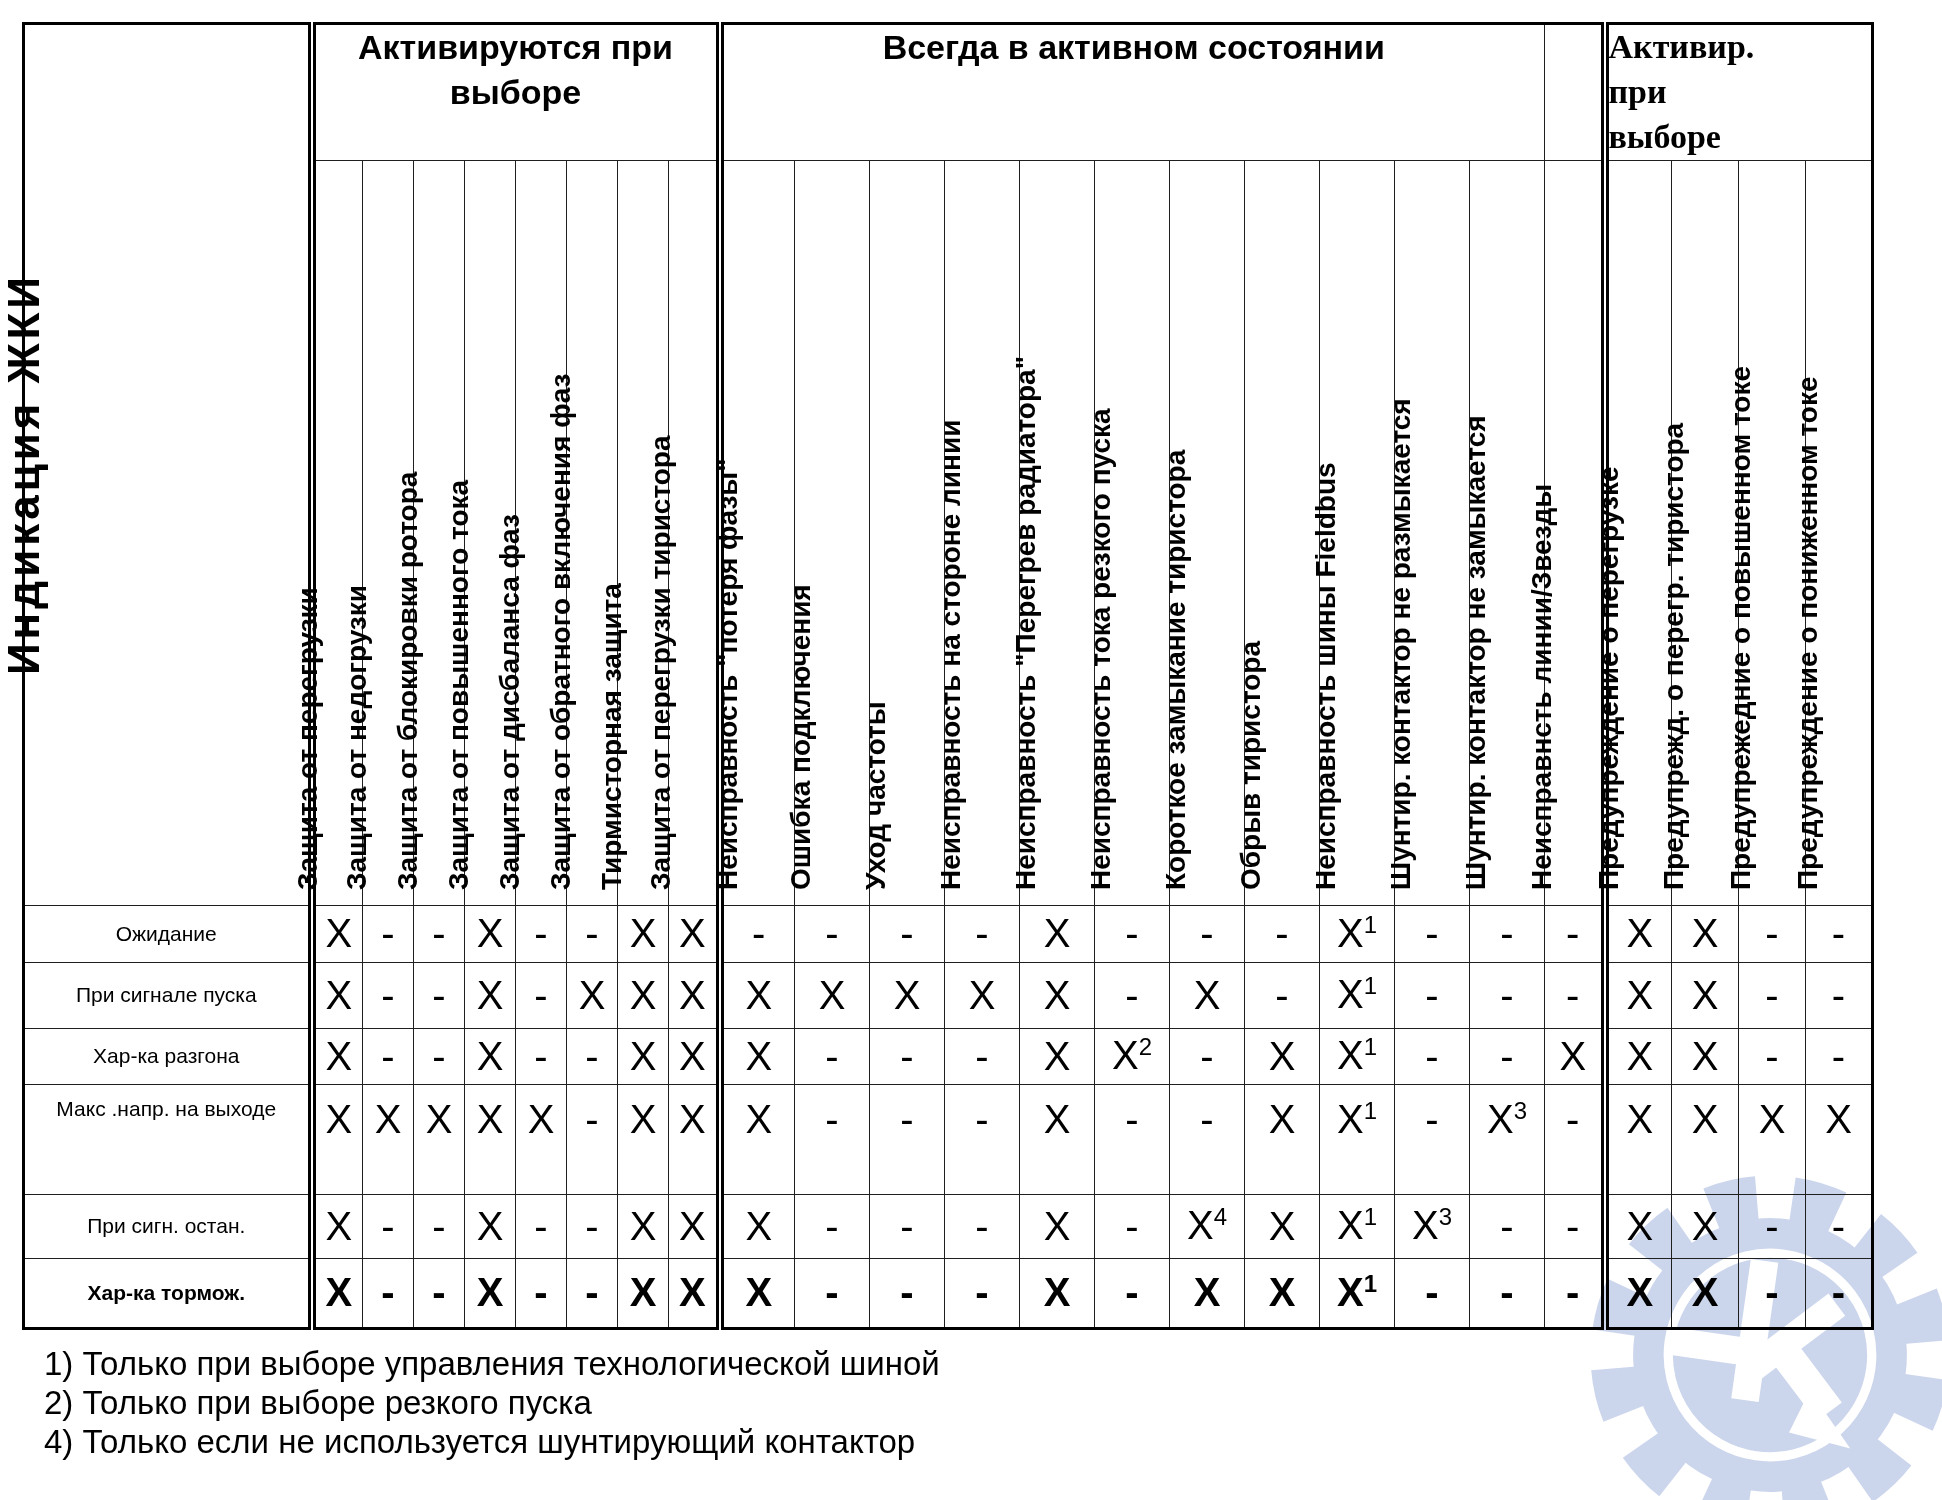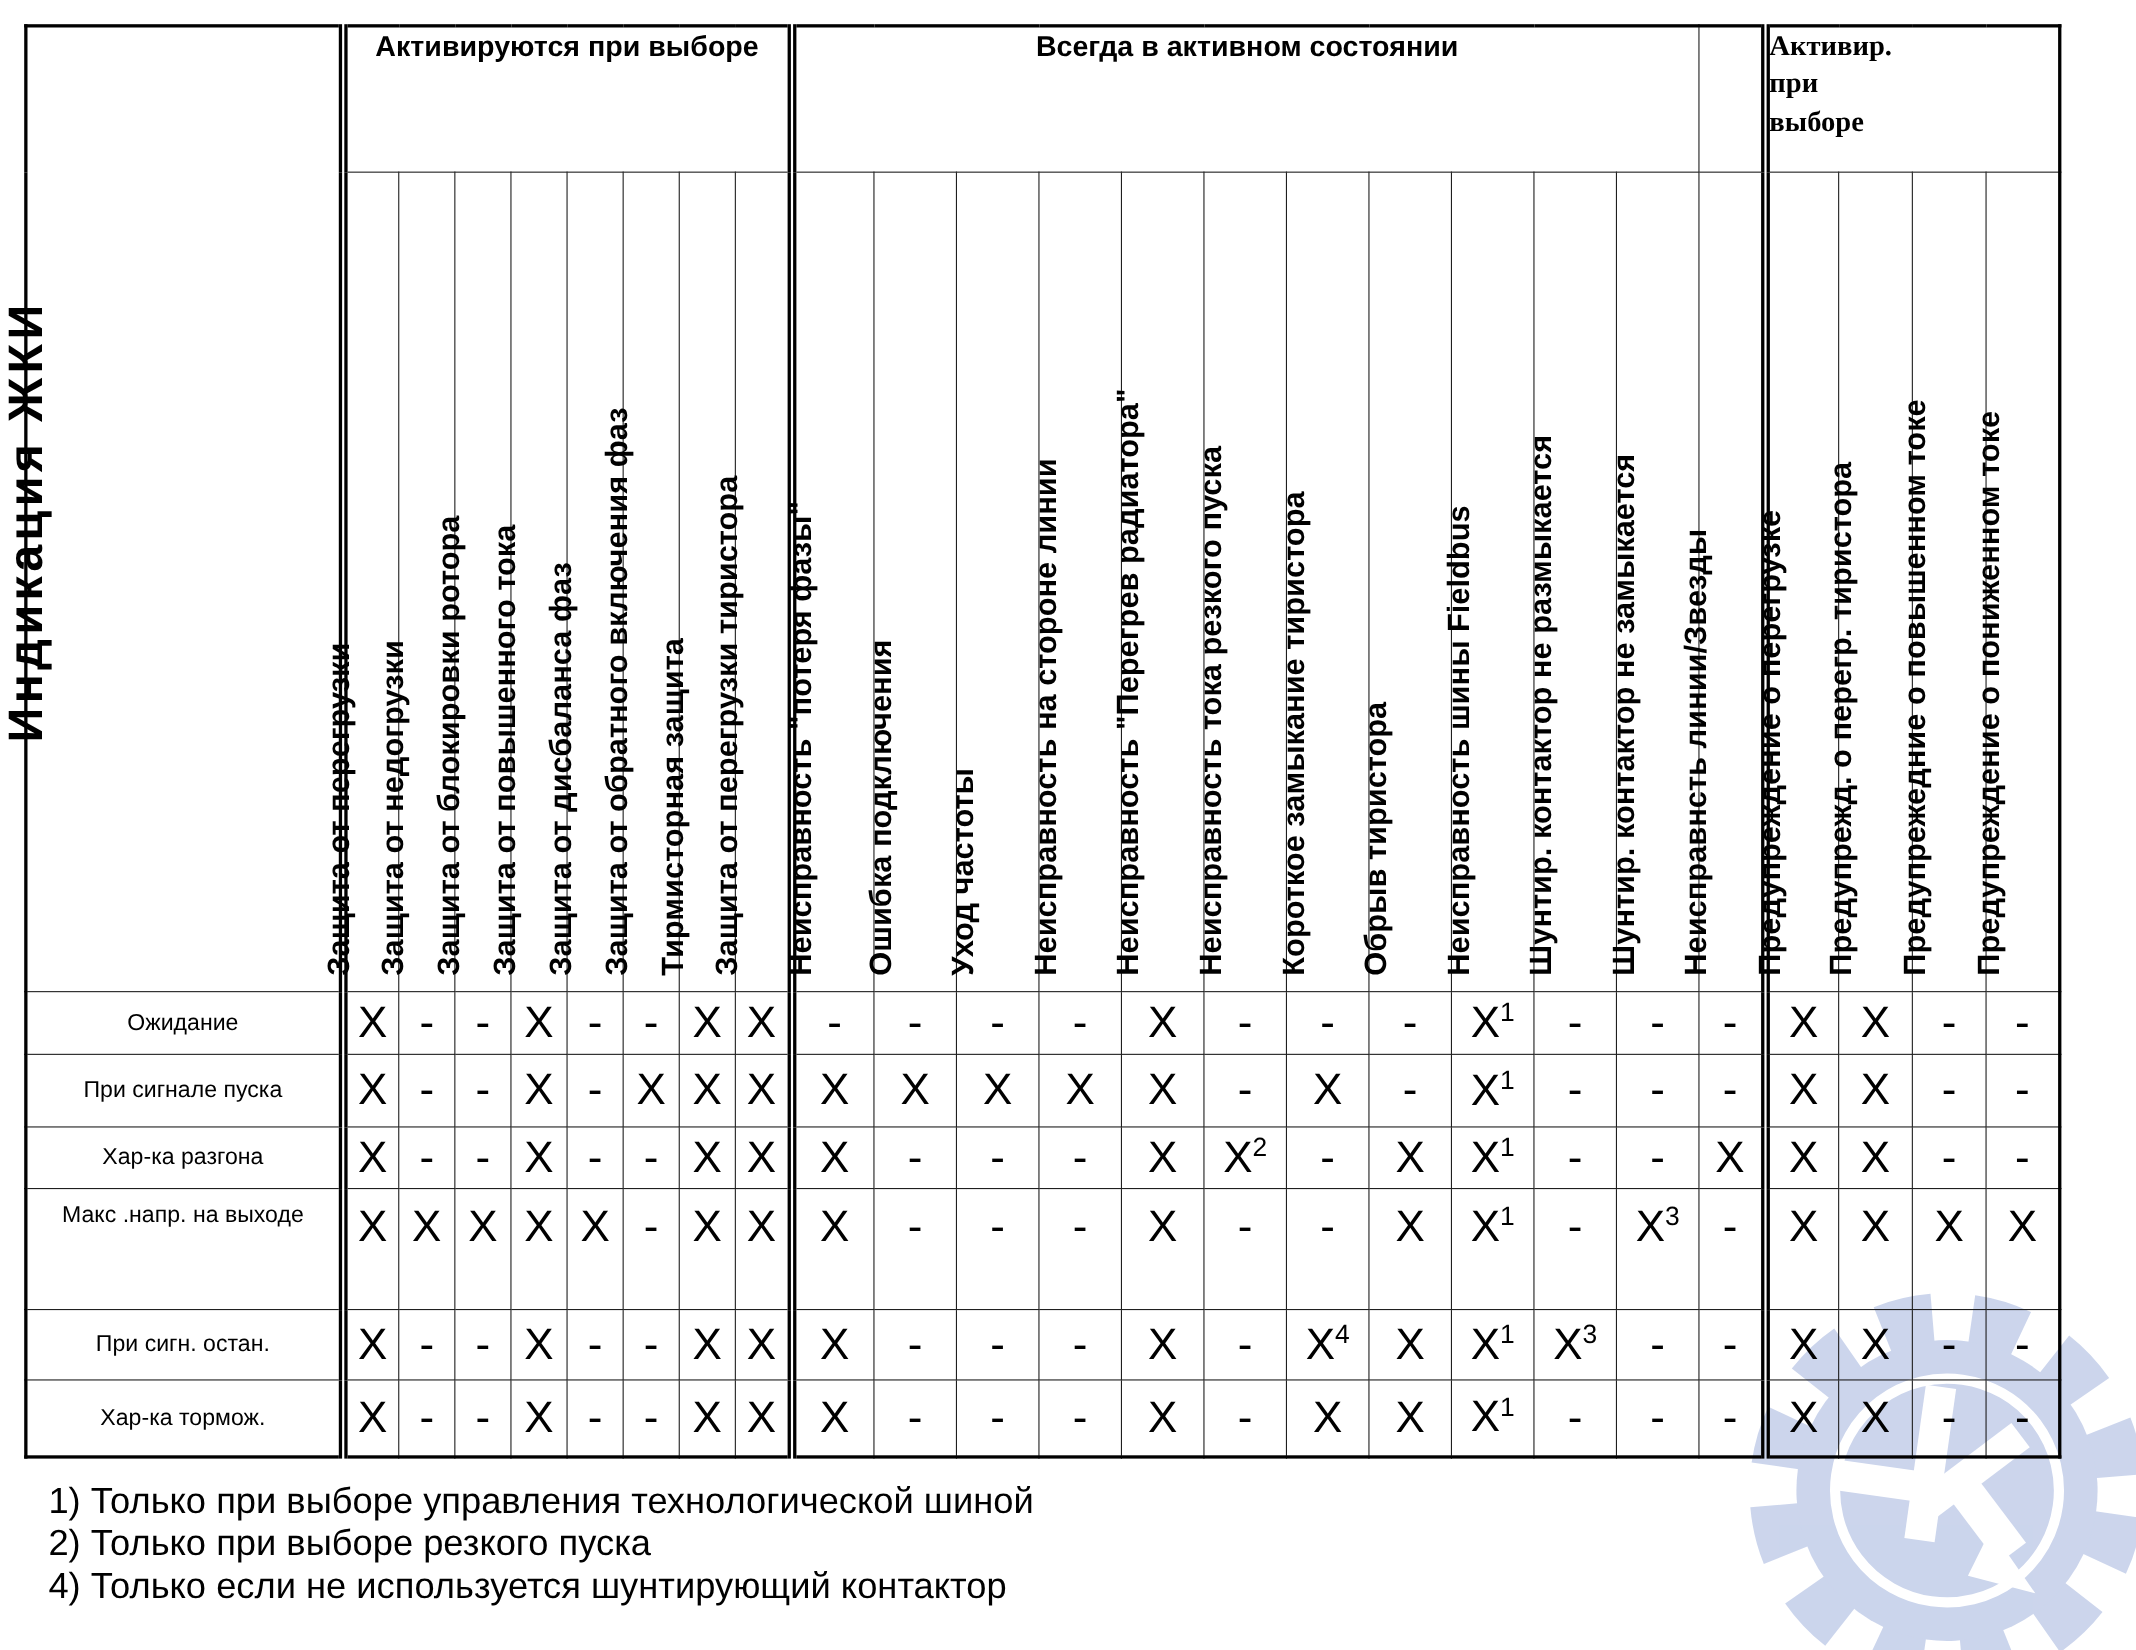--- a/index.html
+++ b/index.html
@@ -8,21 +8,21 @@
   
   .watermark{position:absolute;left:1585px;top:1170px;width:370px;height:370px;}
   
   table.matrix{position:absolute;left:22px;top:22px;border-collapse:collapse;table-layout:fixed;
                border:3px solid #000;}
   table.matrix td{border:1px solid #1f1f1f;padding:0;box-sizing:border-box;background:transparent;}
   td.dsep{border-left:8px double #000 !important;}
   tr.gh-row{height:133px;}
   tr.vh-row{height:745px;}
   
-  td.ghead{font-weight:bold;font-size:26px;text-align:center;vertical-align:top;
+  td.ghead{font-weight:bold;font-size:34px;text-align:center;vertical-align:top;
            padding-top:14px;line-height:1.32;}
   td.ghead.g3{text-align:left;white-space:pre-line;font-family:Liberation Serif, serif;}
   
   td.corner{vertical-align:top;}
   .cwrap{position:relative;height:870px;}
   .cwrap .rot{position:absolute;left:24px;bottom:220px;transform-origin:left bottom;
               transform:rotate(-90deg);white-space:nowrap;font-weight:bold;font-size:44px;
               letter-spacing:4px;}
   
   .vwrap{position:relative;height:735px;}
@@ -352,21 +352,21 @@
           <td class="val">X</td>
           <td class="val">X<sup>1</sup></td>
           <td class="val">X<sup>3</sup></td>
           <td class="val">-</td>
           <td class="val">-</td>
           <td class="val dsep">X</td>
           <td class="val">X</td>
           <td class="val">-</td>
           <td class="val">-</td>
         </tr>
-        <tr style="height: 70px;">
+        <tr style="height: 70px; font-weight: bold;">
           <td class="rlabel">Хар-ка тормож.</td>
           <td class="val dsep">X</td>
           <td class="val">-</td>
           <td class="val">-</td>
           <td class="val">X</td>
           <td class="val">-</td>
           <td class="val">-</td>
           <td class="val">X</td>
           <td class="val">X</td>
           <td class="val dsep">X</td>

